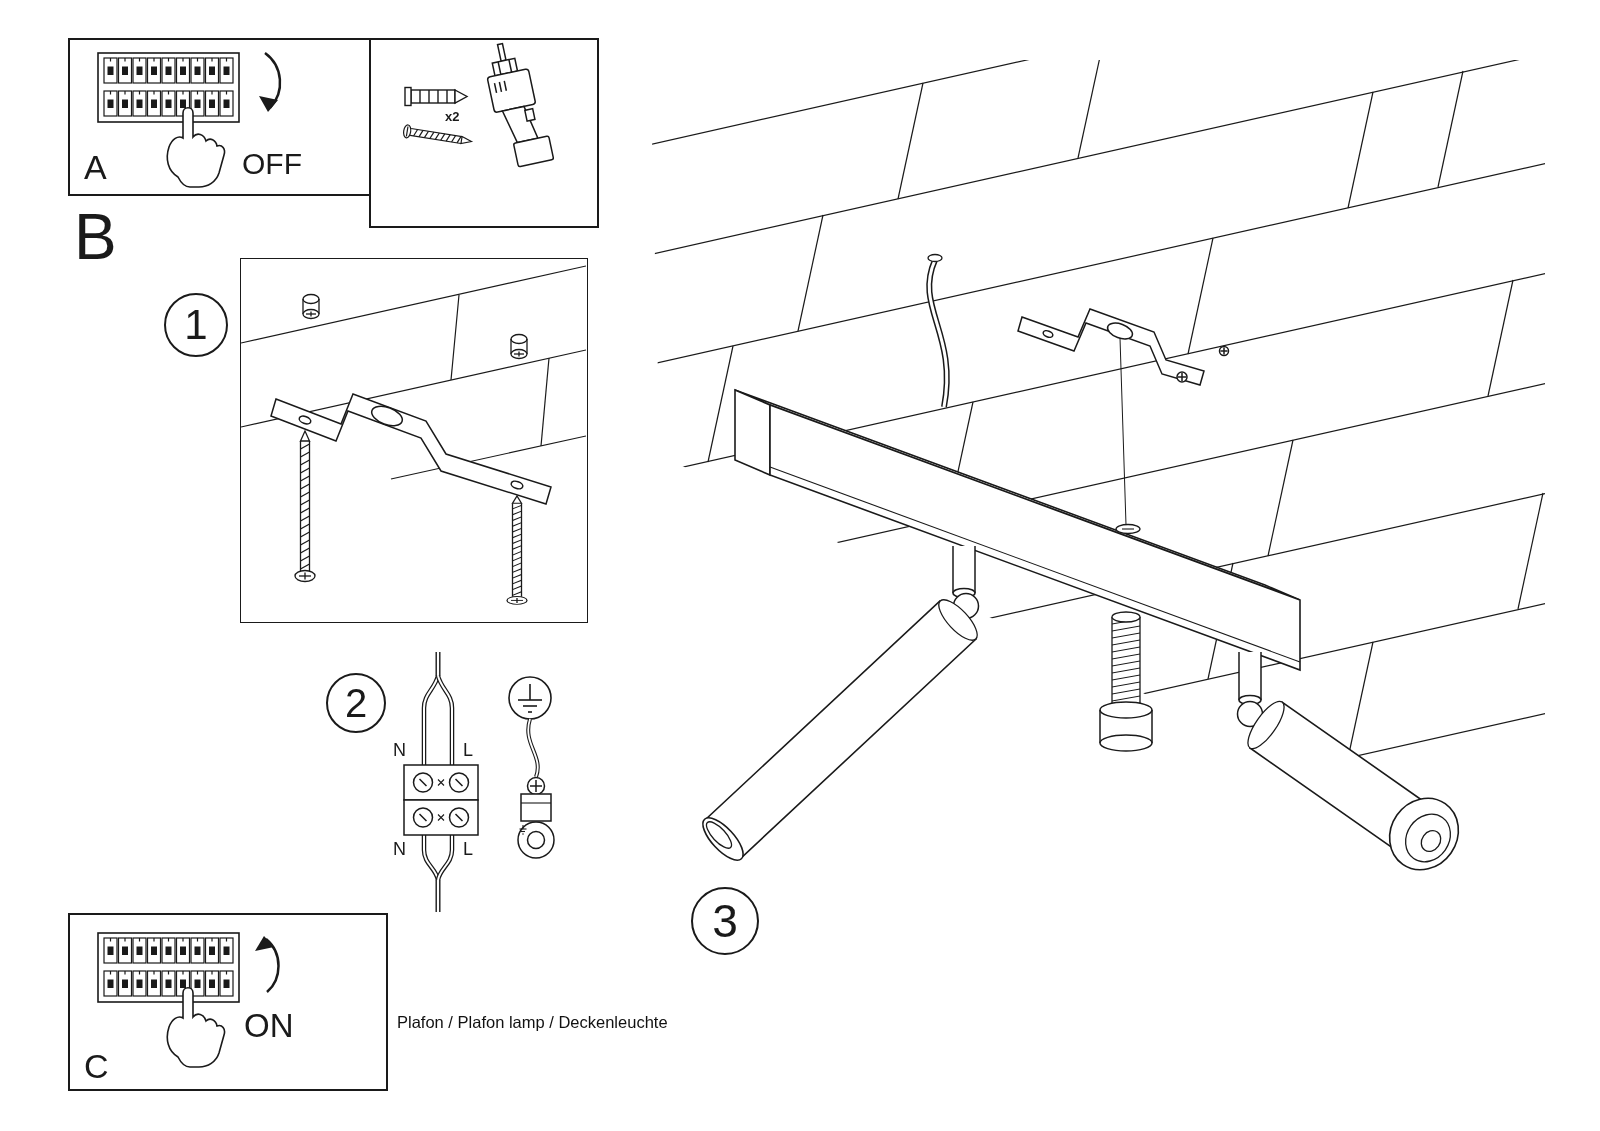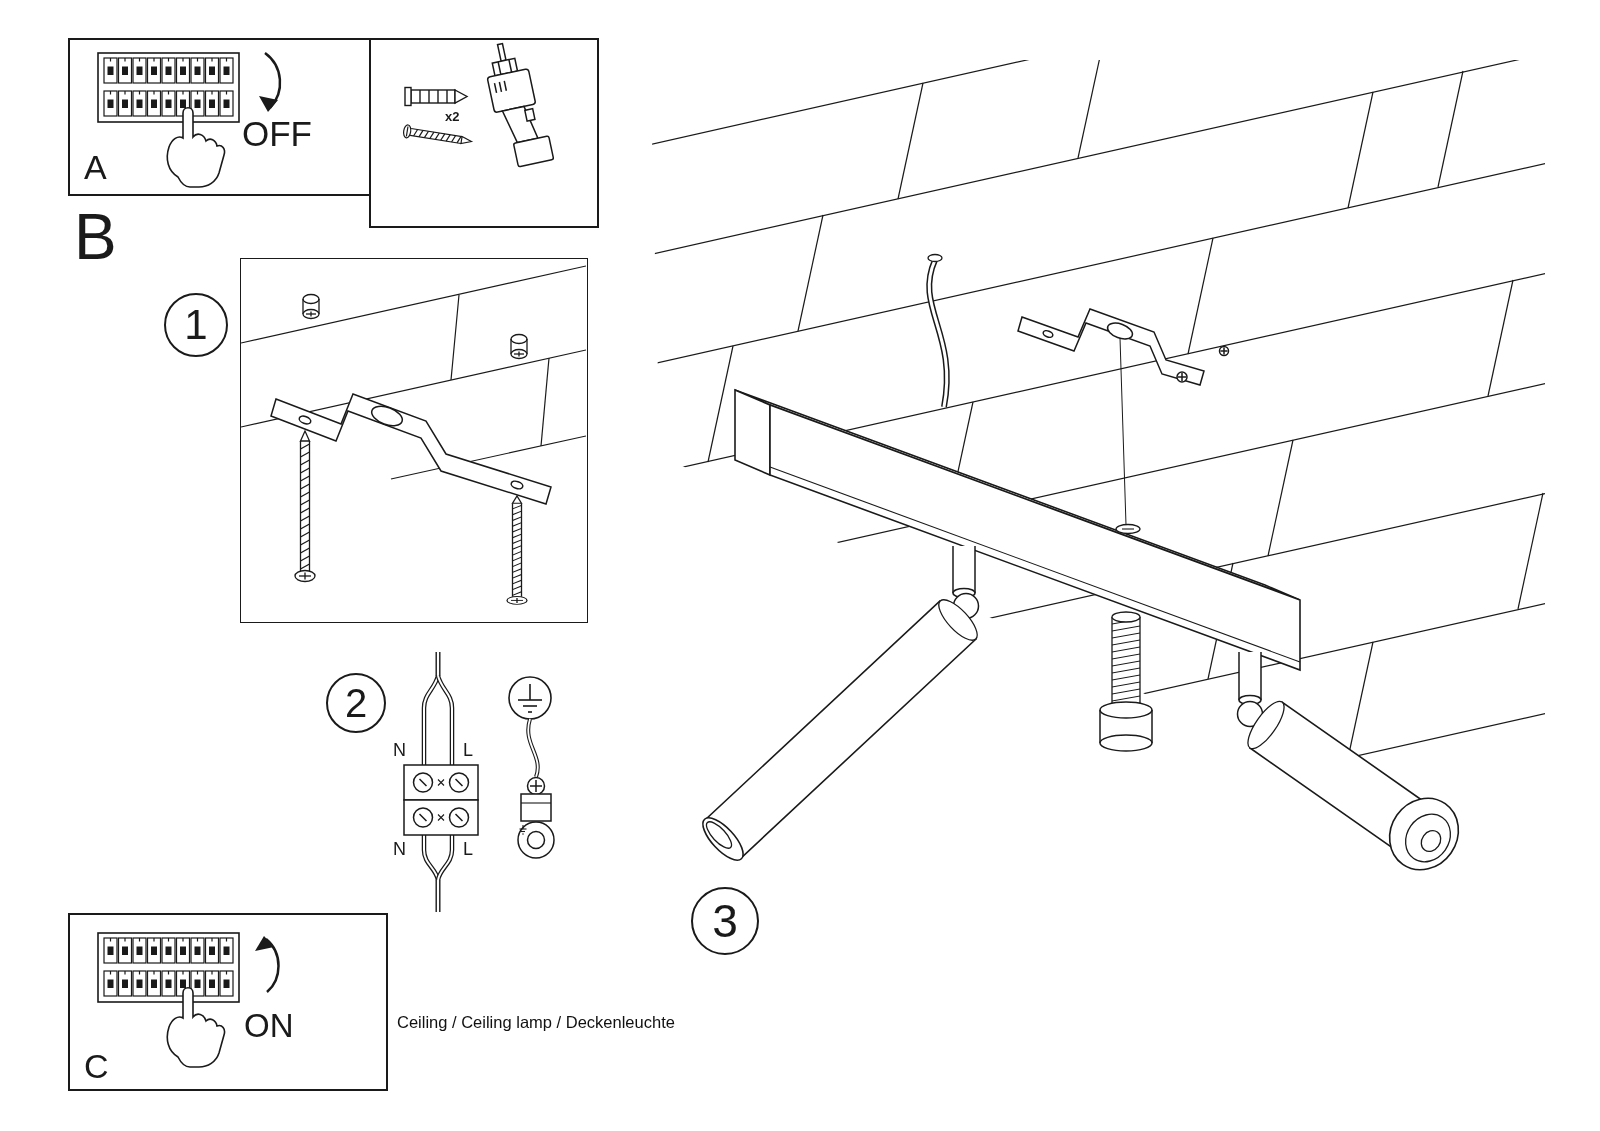--- a/index.html
+++ b/index.html
@@ -89,21 +89,21 @@
 <div class="frame" style="left:68px;top:38px;width:320px;height:158px">
   <svg width="316" height="154" viewBox="0 0 316 154">
     <use href="#breakerpanel" transform="translate(32,17)"></use>
     <use href="#hand" transform="translate(92,57)"></use>
     <g transform="translate(187,10)">
       <path d="M8,3 C26,16 28,42 13,58" fill="none" stroke="#1a1a1a" stroke-width="2.5"></path>
       <polygon points="11,62 2,46 21,50" fill="#1a1a1a"></polygon>
     </g>
   </svg>
   <span class="lbl" style="left:14px;top:110px;font-size:34px">A</span>
-  <span class="lbl" style="left:172px;top:76px;font-size:35px">OFF</span>
+  <span class="lbl" style="left:172px;top:109px;font-size:30px">OFF</span>
 </div>
 
 <div class="frame" style="left:369px;top:38px;width:230px;height:190px">
   <svg width="226" height="154" viewBox="0 0 226 154">
     <g transform="translate(116,2) rotate(-12,30,70)" fill="#fff" stroke="#1a1a1a" stroke-width="1.5">
       <rect x="25" y="0" width="5" height="17"></rect>
       <rect x="16" y="17" width="23" height="13"></rect>
       <line x1="22" y1="17" x2="22" y2="30"></line>
           <line x1="33" y1="17" x2="33" y2="30"></line>
       <rect x="8" y="30" width="42" height="36" rx="3"></rect>
@@ -354,16 +354,16 @@
     <g transform="translate(184,20)">
       <path d="M13,57 C28,44 29,18 12,4" fill="none" stroke="#1a1a1a" stroke-width="2.5"></path>
       <polygon points="10,1 1,16 20,12" fill="#1a1a1a"></polygon>
     </g>
   </svg>
   <span class="lbl" style="left:14px;top:134px;font-size:34px">C</span>
   <span class="lbl" style="left:174px;top:94px;font-size:33px">ON</span>
 </div>
 
 <div style="position:absolute;left:397px;top:1008px">
-  <div class="footer-line">Ceiling / Ceiling lamp / Deckenleuchte</div>
+  <div class="footer-line">Plafon / Plafon lamp / Deckenleuchte</div>
 </div>
 
 </div>
 
 </body></html>

